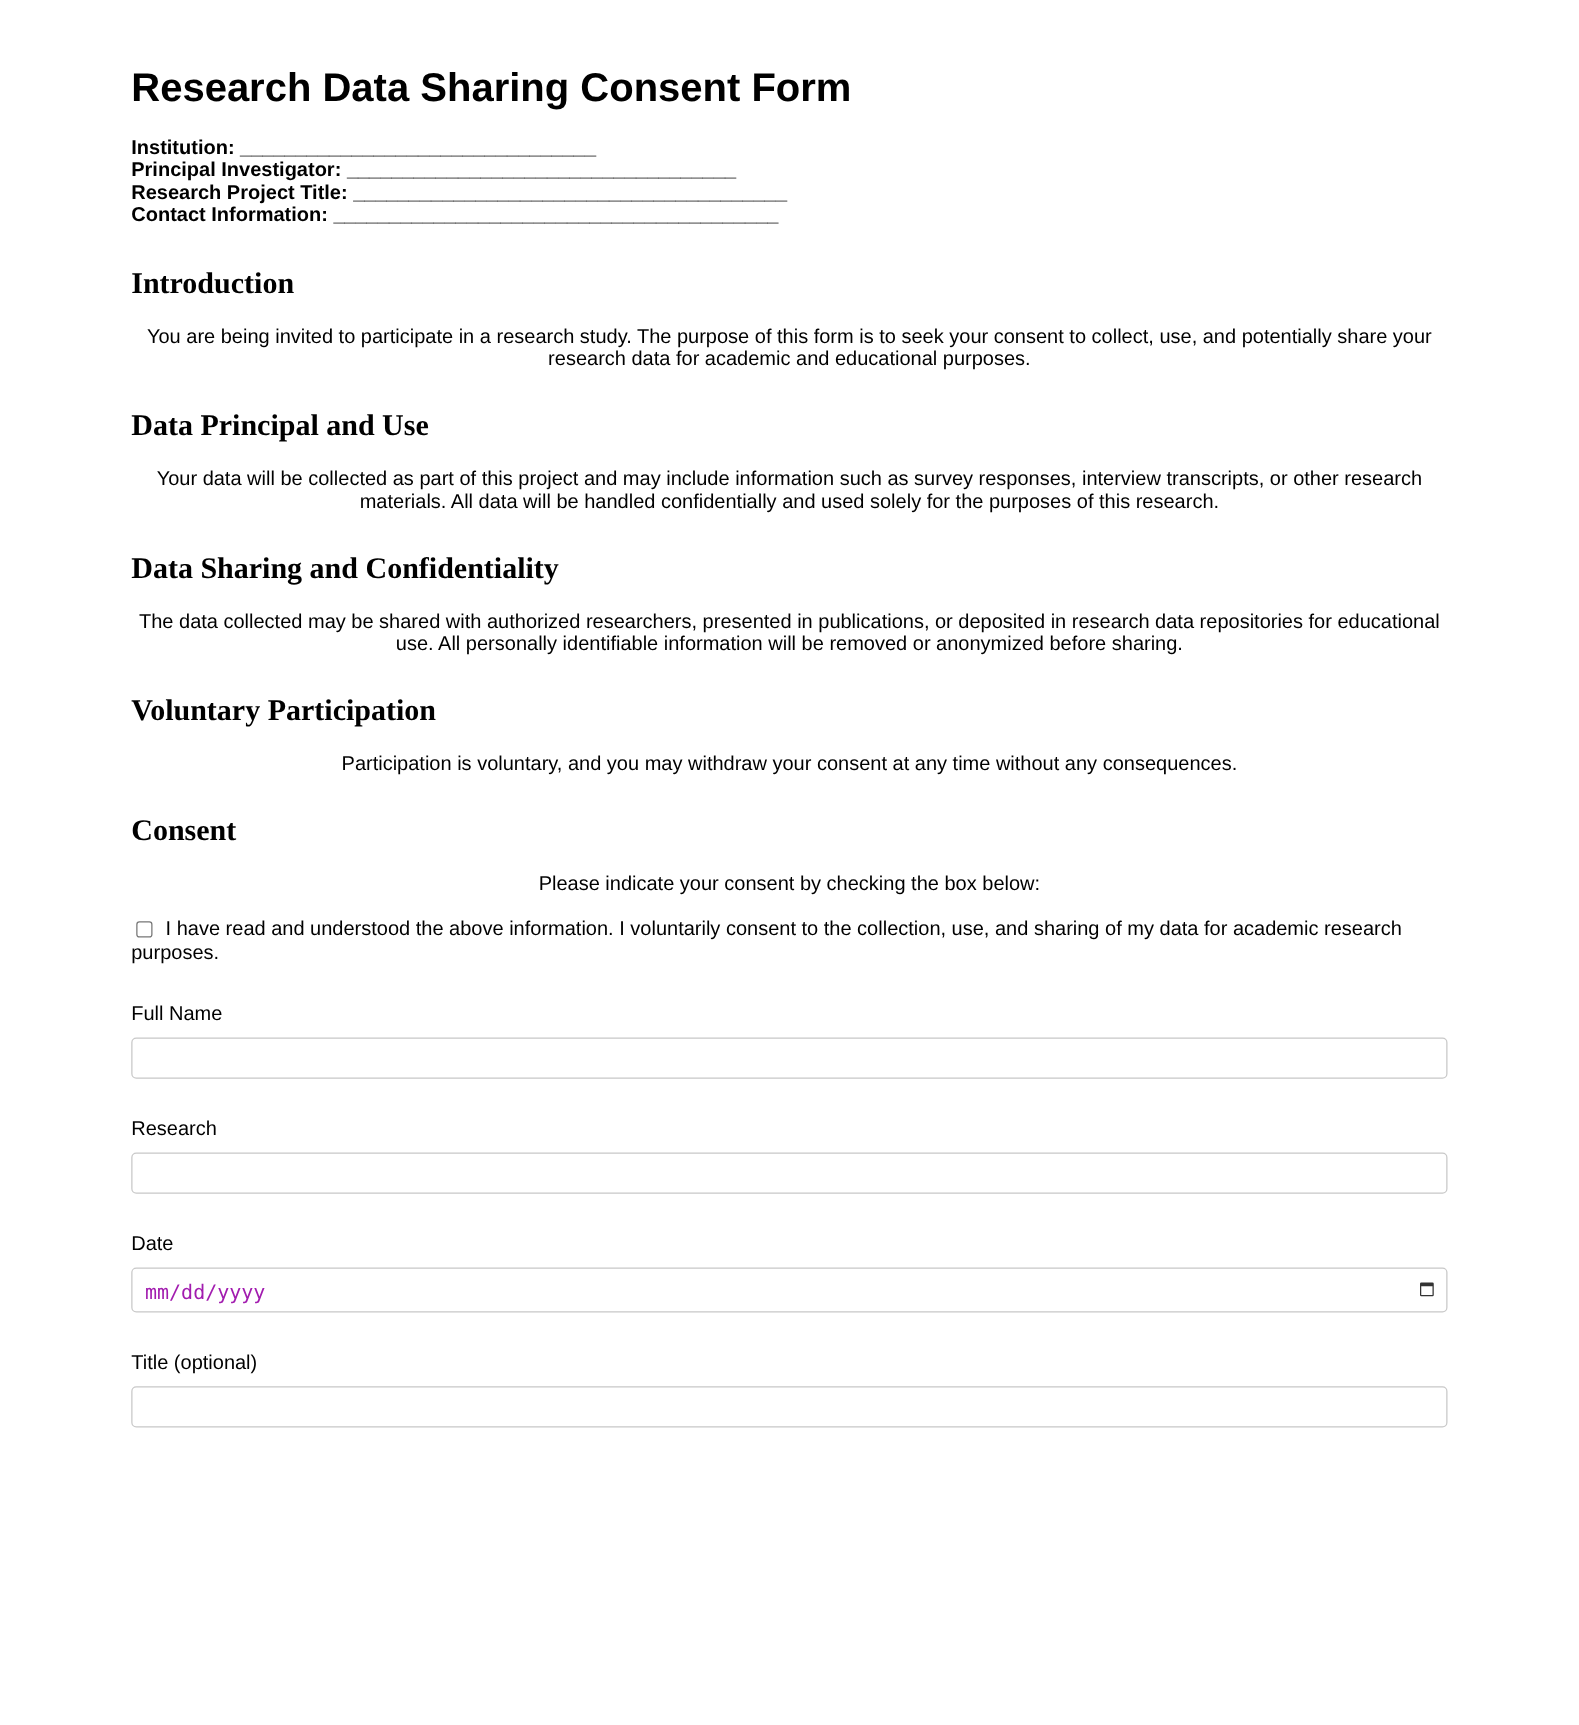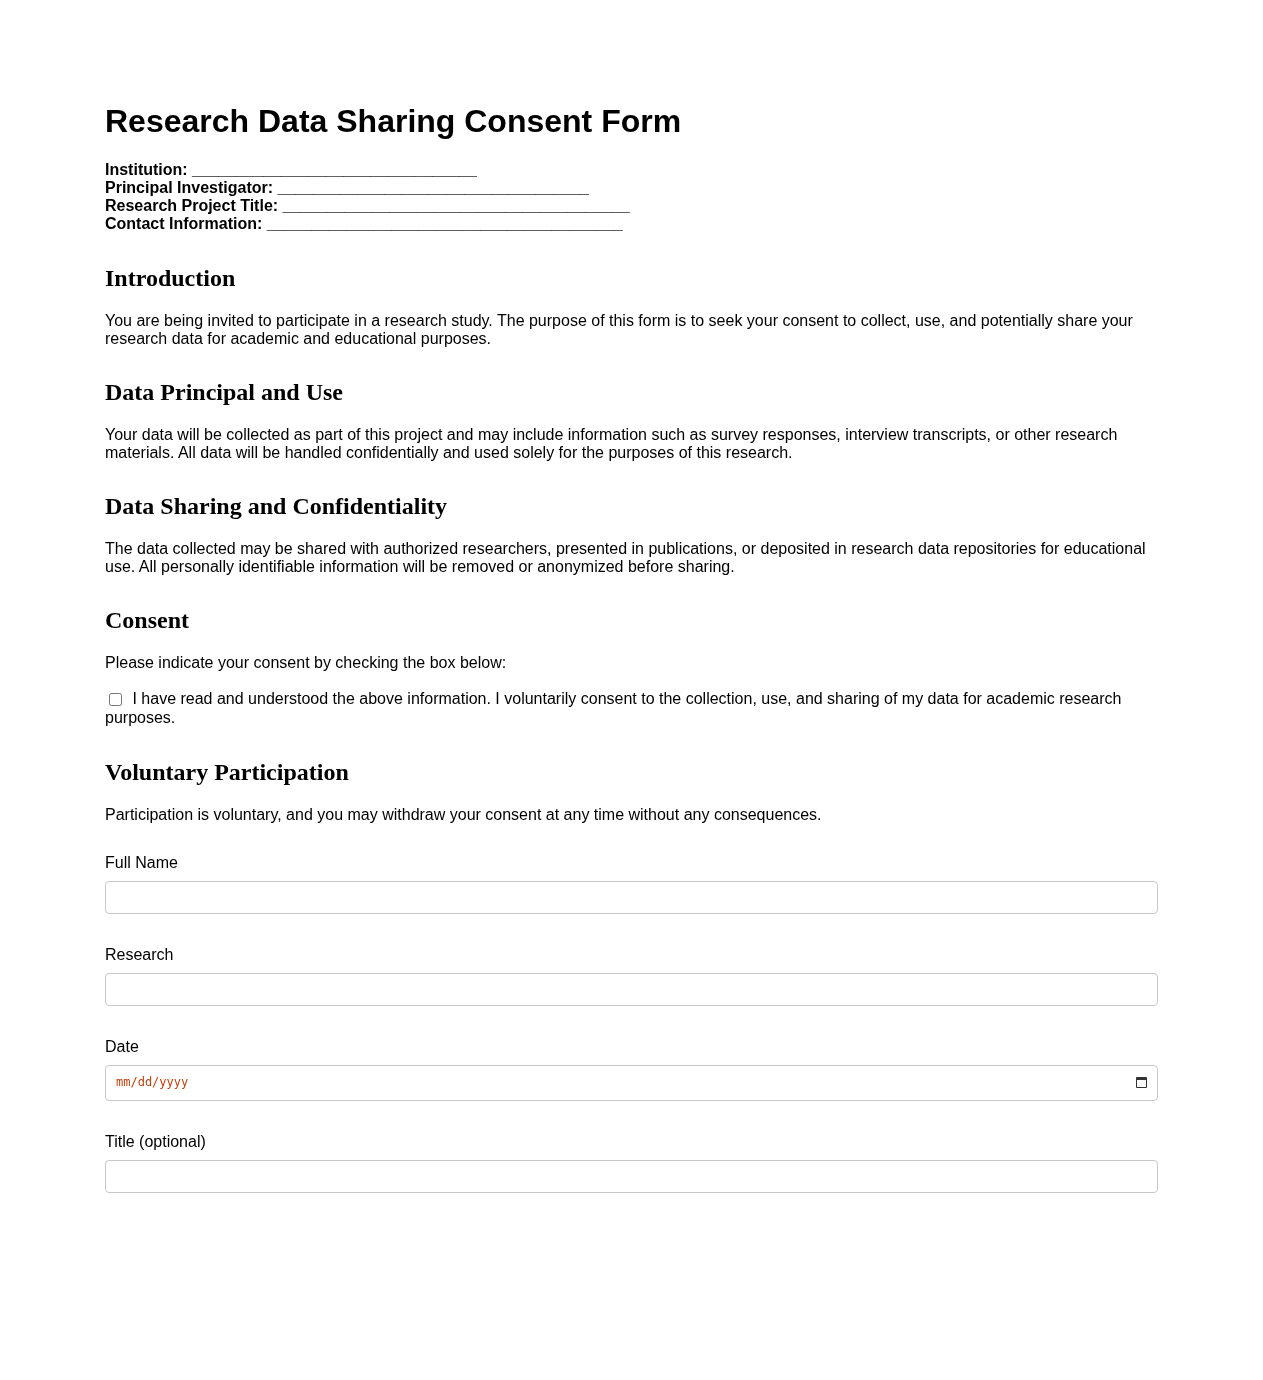--- a/index.html
+++ b/index.html
@@ -3,47 +3,47 @@
 <meta charset="utf-8">
 <style>
   html, body { margin:0; padding:0; background:#ffffff; }
   body {
     font-family: "Liberation Sans", sans-serif;
     color:#000000;
     font-size:16px;
     width:1263px;
     min-height:1380px;
   }
-  .page { position:relative; padding:103px 105px 0 105px; width:1053px; }
+  .page { position:relative; padding:52px 105px 0 105px; width:1053px; }
   h1 { font-size:32px; line-height:37px; margin:0 0 21px 0; font-weight:bold; }
   .info { font-weight:bold; line-height:18px; margin:0 0 31px 0; }
   .info .row { display:block; white-space:pre; }
   h2 { font-size:24px; line-height:28px; margin:0 0 20px 0; font-weight:bold;font-family:Liberation Serif, serif; }
-  p { margin:0 0 30px 0; line-height:18px; }
+  p { margin:0 0 30px 0; line-height:18px;text-align:center; }
   p.prompt { margin-bottom:17px; }
   .consent-row { line-height:19px; margin:0 0 31px 0; }
   .consent-row input[type=checkbox] {
     width:13px; height:13px; margin:0 6px 0 4px; vertical-align:-2px;
     accent-color:#0075ff;
   }
   .field { margin:0 0 32px 0; }
   .field label { display:block; line-height:18px; margin:12px 0 9px 0; }
   .field input {
     display:block; box-sizing:border-box; width:1053px; height:33px;
     border:1px solid #c8c8c8; border-radius:4px; background:#fff;
     font-family:"Liberation Sans", sans-serif; font-size:16px; padding:0 8px;
     outline:none;
   }
   .field .date-box {
     position:relative; box-sizing:border-box; width:1053px; height:36px;
     border:1px solid #c8c8c8; border-radius:4px; background:#fff;
   }
   .date-box .date-text {
     position:absolute; left:10px; top:9px; font-family:"DejaVu Sans Mono", monospace;
-    font-size:12px; color:#c2410c;
+    font-size:16px; color:#a21caf;
   }
   .date-box .cal-icon {
     position:absolute; right:10px; top:11px; width:11px; height:11px;
     box-sizing:border-box; border:1.5px solid #333; border-top-width:3px; border-radius:1px;
   }
   .field.email { margin-bottom:0; }
 </style>
 </head>
 <body>
 
@@ -66,31 +66,31 @@
     <h2>Data Principal and Use</h2>
     <p>Your data will be collected as part of this project and may include information such as survey responses, interview transcripts, or other research materials. All data will be handled confidentially and used solely for the purposes of this research.</p>
   </section>
 
   <section>
     <h2>Data Sharing and Confidentiality</h2>
     <p>The data collected may be shared with authorized researchers, presented in publications, or deposited in research data repositories for educational use. All personally identifiable information will be removed or anonymized before sharing.</p>
   </section>
 
   <section>
+    <h2>Voluntary Participation</h2>
+    <p>Participation is voluntary, and you may withdraw your consent at any time without any consequences.</p>
+  </section>
+
+  <section>
     <h2>Consent</h2>
     <p class="prompt">Please indicate your consent by checking the box below:</p>
     <div class="consent-row">
       <input type="checkbox" id="consent" style="">
       <label for="consent">I have read and understood the above information. I voluntarily consent to the collection, use, and sharing of my data for academic research purposes.</label>
     </div>
-  </section>
-
-  <section>
-    <h2>Voluntary Participation</h2>
-    <p>Participation is voluntary, and you may withdraw your consent at any time without any consequences.</p>
   </section>
 
   <section>
 
     <div class="field">
       <label for="fullname">Full Name</label>
       <input type="text" id="fullname" value="" style="">
     </div>
 
     <div class="field">

